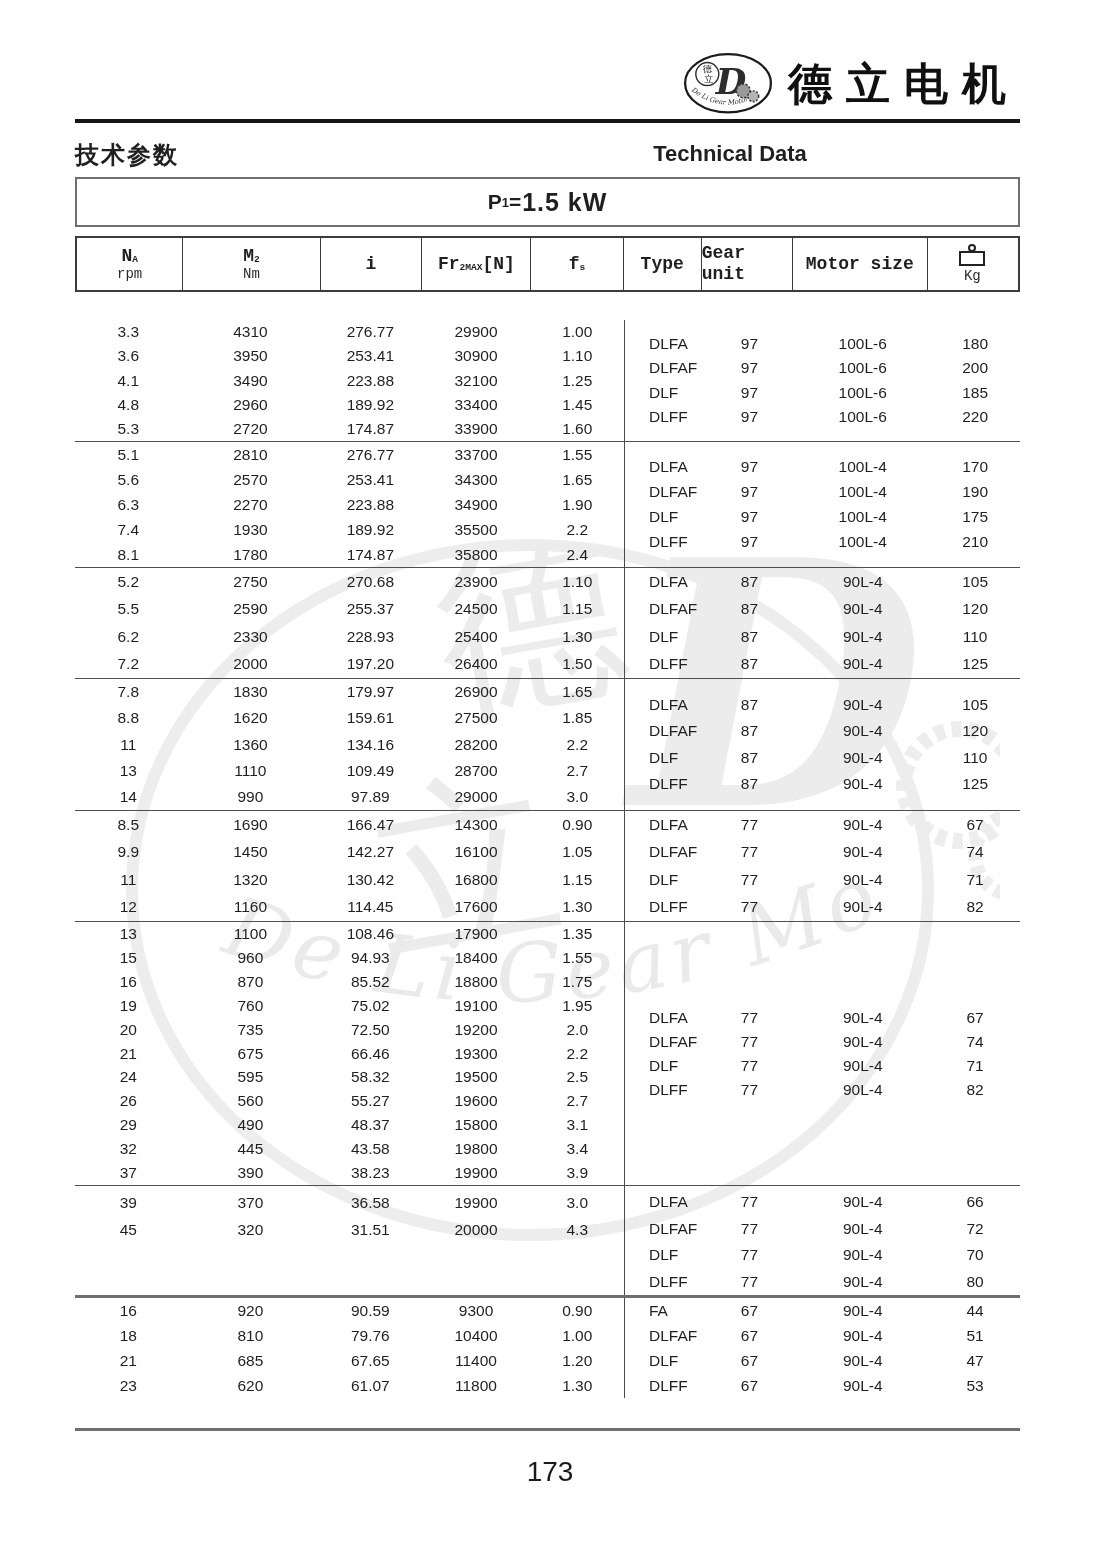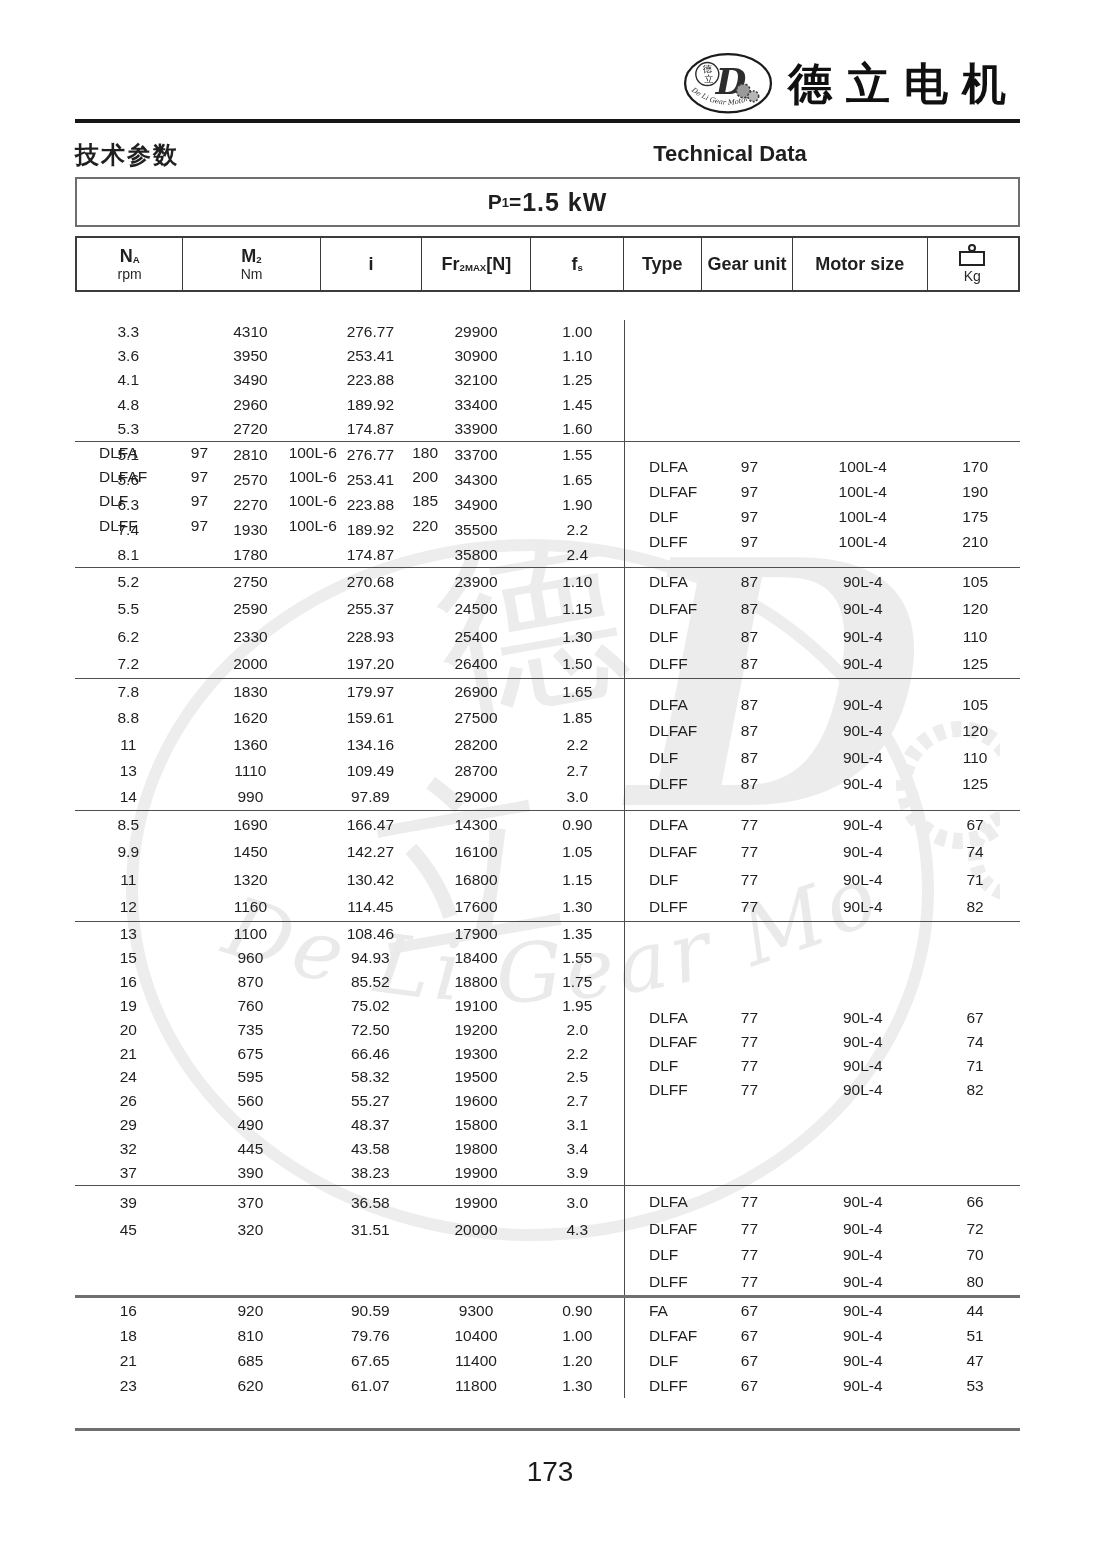--- a/index.html
+++ b/index.html
@@ -23,21 +23,21 @@
              border:2px solid #6e6e6e;box-sizing:border-box;
              display:flex;align-items:center;justify-content:center;}
   .power-box .p{font-size:21px;font-weight:bold;}
   .power-box .psub{font-size:13px;font-weight:bold;vertical-align:-2px;}
   .power-box .pval{font-size:25px;font-weight:bold;letter-spacing:1px;margin-left:1px;}
 
   
   .thead{position:absolute;top:236px;left:75px;width:945px;height:56px;z-index:2;
          border:2px solid #3c3c3c;box-sizing:border-box;display:flex;}
   .th{border-right:1.5px solid #3c3c3c;box-sizing:border-box;
-      display:flex;flex-direction:column;justify-content:center;align-items:center;line-height:1.15;}
+      display:flex;flex-direction:column;justify-content:center;align-items:center;line-height:1.15;font-family:Liberation Mono, monospace;}
   .th:last-child{border-right:none;}
   .th .main{font-size:18px;font-weight:bold;}
   .th .sub{font-size:0.6em;font-weight:bold;vertical-align:-1px;letter-spacing:0;}
   .th .unit{font-size:14px;color:#2a2a2a;}
   .w1{width:11.3%}.w2{width:14.6%}.w3{width:10.8%}.w4{width:11.6%}.w5{width:9.8%}
   .w6{width:8.3%}.w7{width:9.7%}.w8{width:14.3%}.w9{width:9.5%}
   .kg-icon{width:26px;height:15px;border:2px solid #222;position:relative;margin:8px auto 2px;box-sizing:border-box;}
   .kg-icon .knob{position:absolute;top:-9px;left:50%;margin-left:-4px;width:8px;height:8px;
                  border:2px solid #222;border-radius:50%;box-sizing:border-box;background:#fff;}
 
@@ -143,21 +143,21 @@
     </div>
     <div class="th w9">
       <div class="kg-icon">
           <span class="knob"></span>
         </div>
       <div class="unit">Kg</div>
     </div>
   </div>
 
   <div class="tbody">
-      <div class="block" style="height: 121px; flex-direction: column; --rh: 24.2px;">
+      <div class="block" style="height: 121px; --rh: 24.2px;">
         <div class="bl">
           <div class="row">
             <div class="lc c0">3.3</div>
             <div class="lc c1">4310</div>
             <div class="lc c2">276.77</div>
             <div class="lc c3">29900</div>
             <div class="lc c4">1.00</div>
           </div>
           <div class="row">
             <div class="lc c0">3.6</div>

